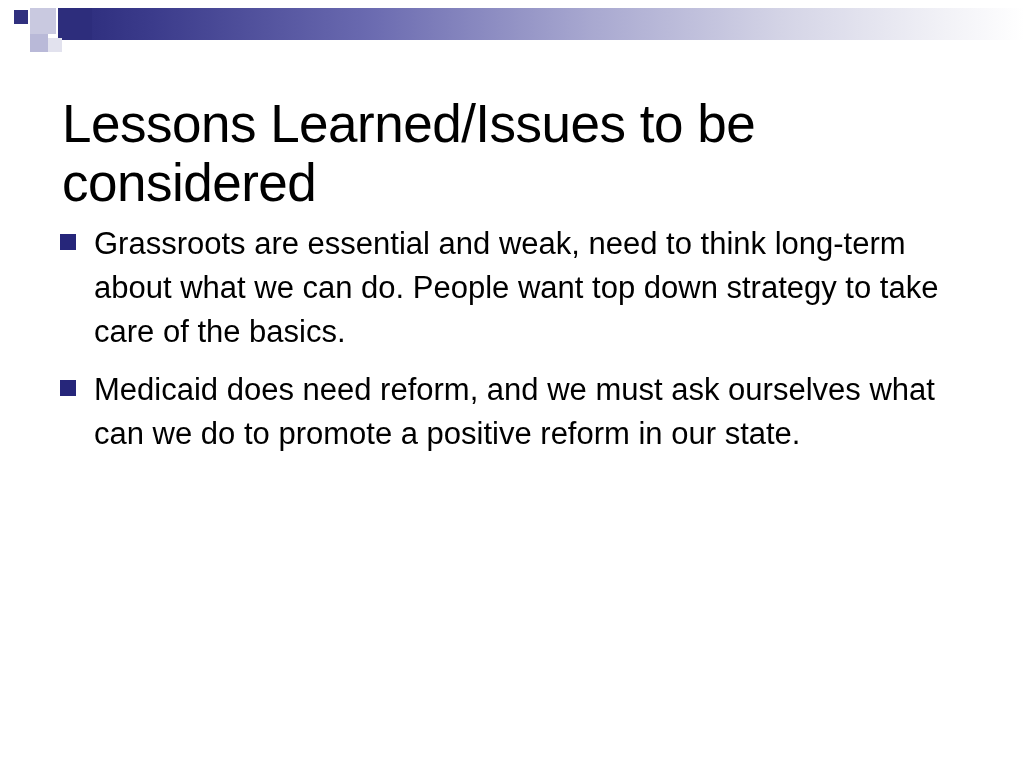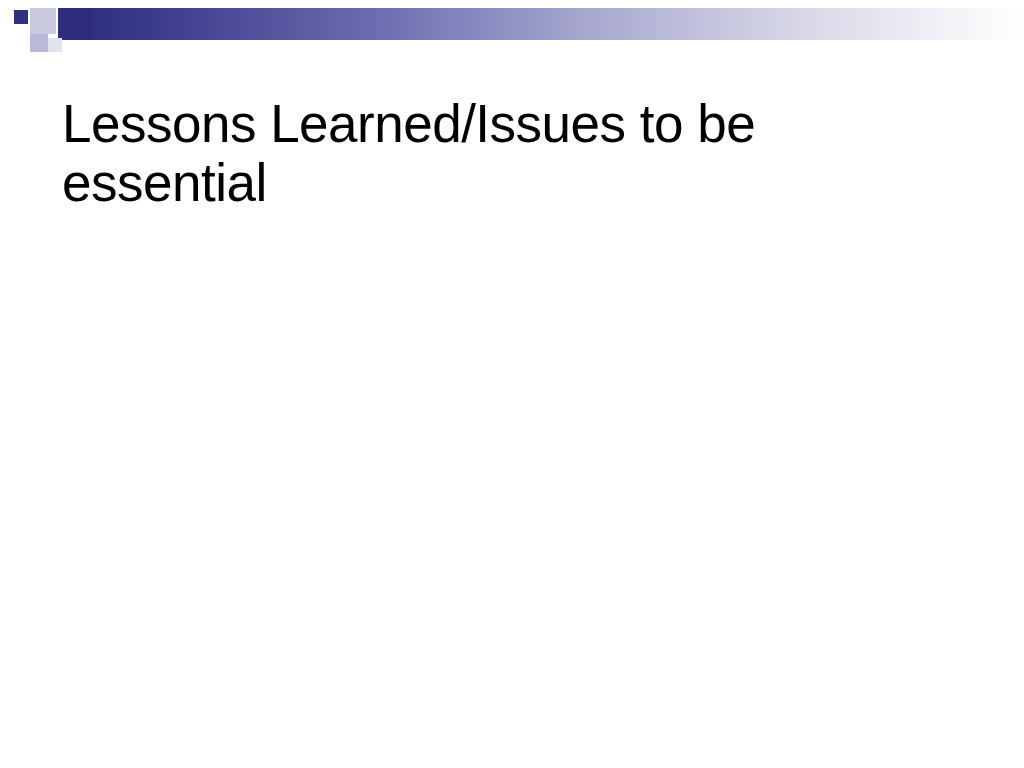--- a/index.html
+++ b/index.html
@@ -93,21 +93,29 @@
 
   <div class="header-band">
     <div class="band-gradient"></div>
     <div class="band-block b1"></div>
     <div class="band-block b2"></div>
     <div class="band-block b3"></div>
     <div class="band-block b4"></div>
     <div class="band-block b5"></div>
   </div>
 
-  <h1 class="title">Lessons Learned/Issues to be essential</h1>
+  <h1 class="title">Lessons Learned/Issues to be considered</h1>
 
   <div class="body">
 
+    <div class="bullet-row">
+      <span class="bullet-marker"></span>
+      <span class="bullet-text">Grassroots are essential and weak,  need to think long-term about what we can do.  People want top down strategy to take care of the basics.</span>
+    </div>
 
 
+    <div class="bullet-row">
+      <span class="bullet-marker"></span>
+      <span class="bullet-text">Medicaid does need reform, and we must ask ourselves what can we do to promote a positive reform in our state.</span>
+    </div>
 
   </div>
 </div>
 
 </body></html>

